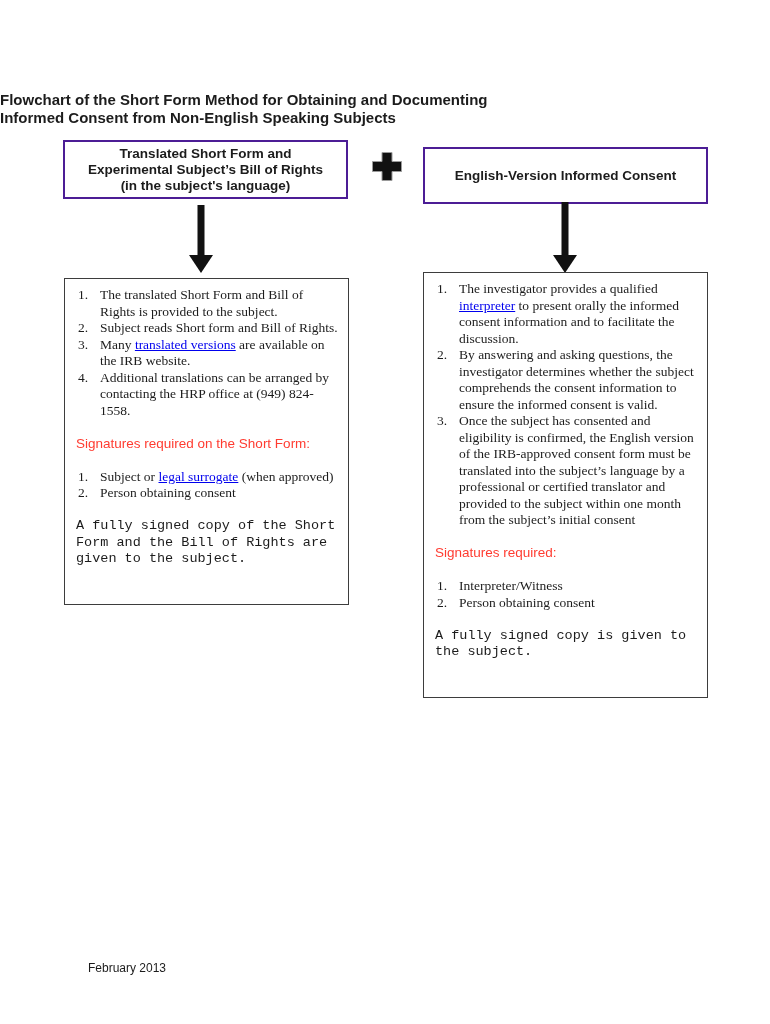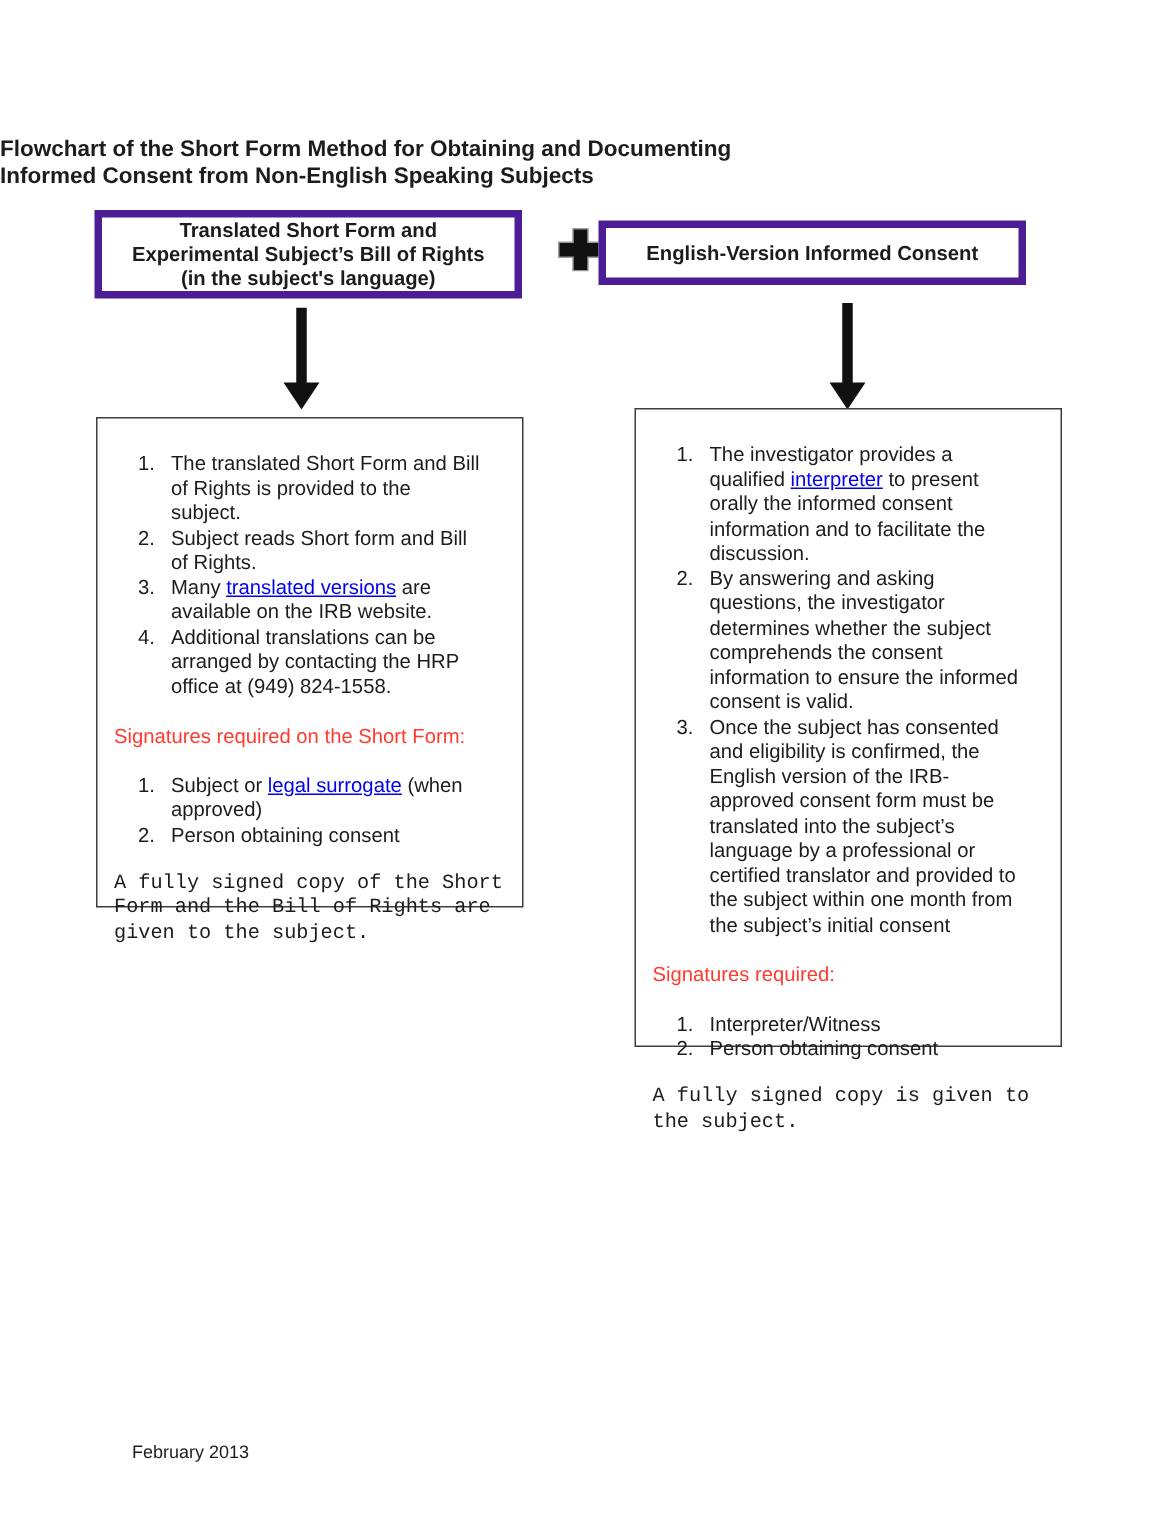--- a/index.html
+++ b/index.html
@@ -11,37 +11,37 @@
   body{width:770px;height:1024px;}
   .page{
     position:relative;width:770px;height:1024px;background:#fff;overflow:hidden;
     font-family:"Liberation Sans","DejaVu Sans",sans-serif;color:var(--ink);
   }
   .title{
     position:absolute;top:91px;left:0;width:770px;
     font-size:15px;font-weight:700;line-height:18px;
   }
   .topbox{
-    position:absolute;box-sizing:border-box;border:5px solid #4c1d95;background:#fff;
+    position:absolute;box-sizing:border-box;border:2px solid #4c1d95;background:#fff;
     display:flex;flex-direction:column;justify-content:center;text-align:center;
     font-weight:700;font-size:13.5px;line-height:16px;
   }
   .topbox-left{left:63px;top:140px;width:285px;height:59px;}
-  .topbox-right{left:399px;top:147px;width:285px;height:43px;}
+  .topbox-right{left:423px;top:147px;width:285px;height:57px;}
   .plus-wrap{position:absolute;left:372px;top:152px;width:30px;height:29px;}
   .arrow{position:absolute;width:26px;}
   .arrow-left{left:188px;top:205px;height:68px;}
   .arrow-right{left:552px;top:202px;height:71px;}
   .panel{
     position:absolute;box-sizing:border-box;border:1px solid #3d3d3d;background:#fff;
     font-size:13.5px;line-height:16.5px;
   }
   .panel-left{left:64px;top:278px;width:285px;height:327px;padding:6px 8px 0 11px;}
   .panel-right{left:423px;top:272px;width:285px;height:426px;padding:6px 9px 0 11px;}
-  ol.steps{list-style:none;margin:16px;padding:0;counter-reset:item;}
+  ol.steps{list-style:none;margin:2px;padding:0;counter-reset:item;font-family:Liberation Serif, serif;}
   ol.steps > li{counter-increment:item;position:relative;padding-left:22px;}
   ol.steps > li::before{content:counter(item) ".";position:absolute;left:0;}
   .sig-heading{color:var(--red);margin:16.5px 0;}
   .closing{margin:16.5px 0 0 0;font-family:Liberation Mono, monospace;}
   p{margin:0;}
   a.link{color:var(--link);text-decoration:underline;cursor:pointer;}
   .footer{position:absolute;left:88px;top:961px;font-size:12px;}
 </style>
 </head>
 <body>

